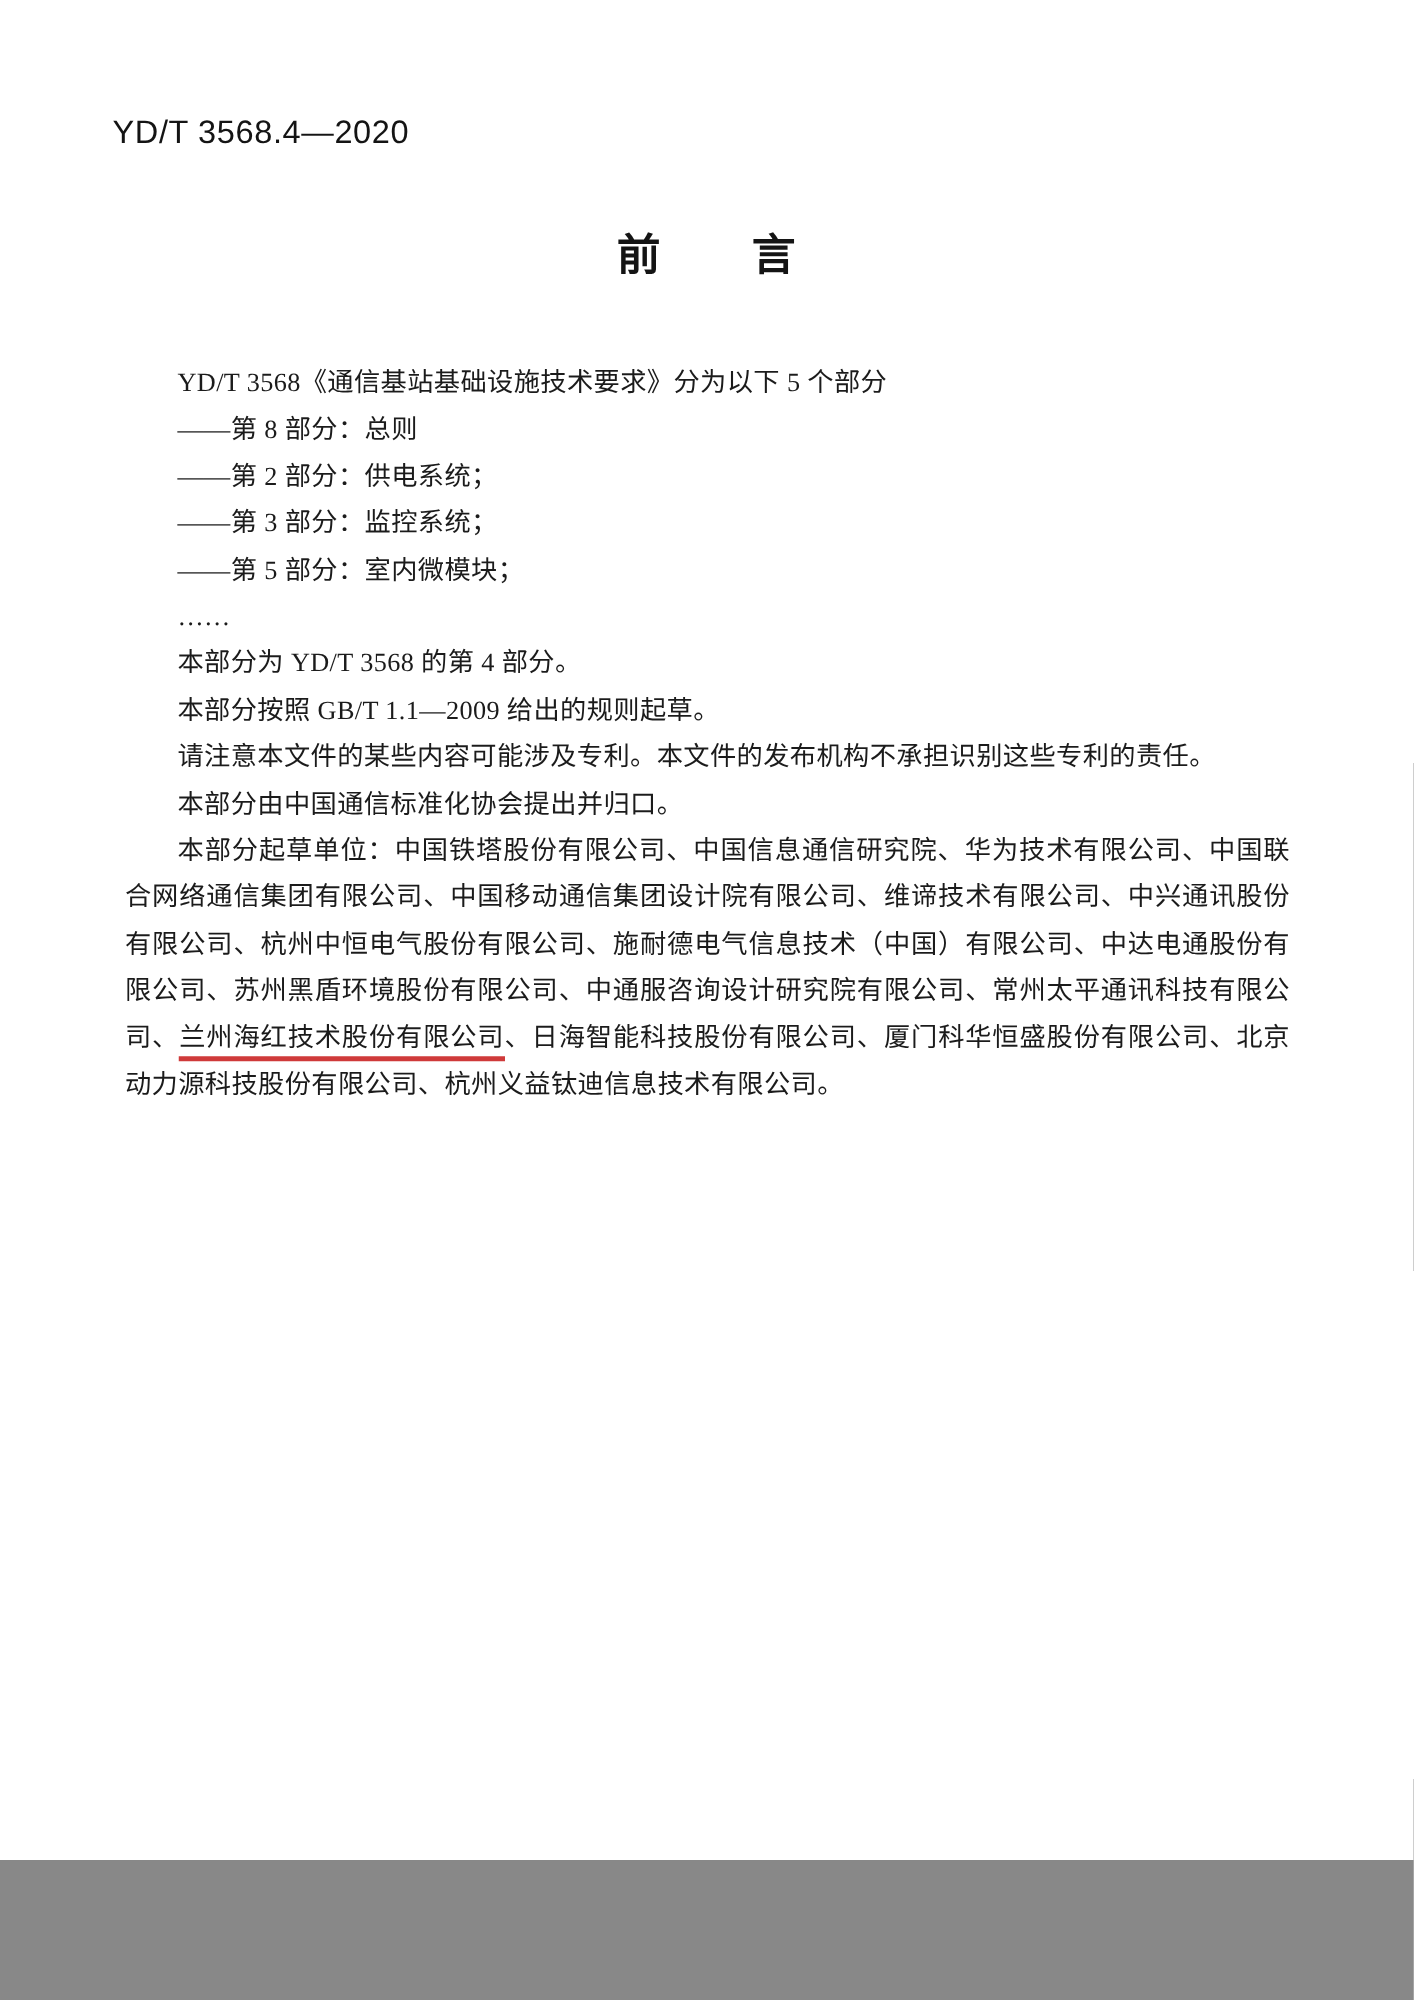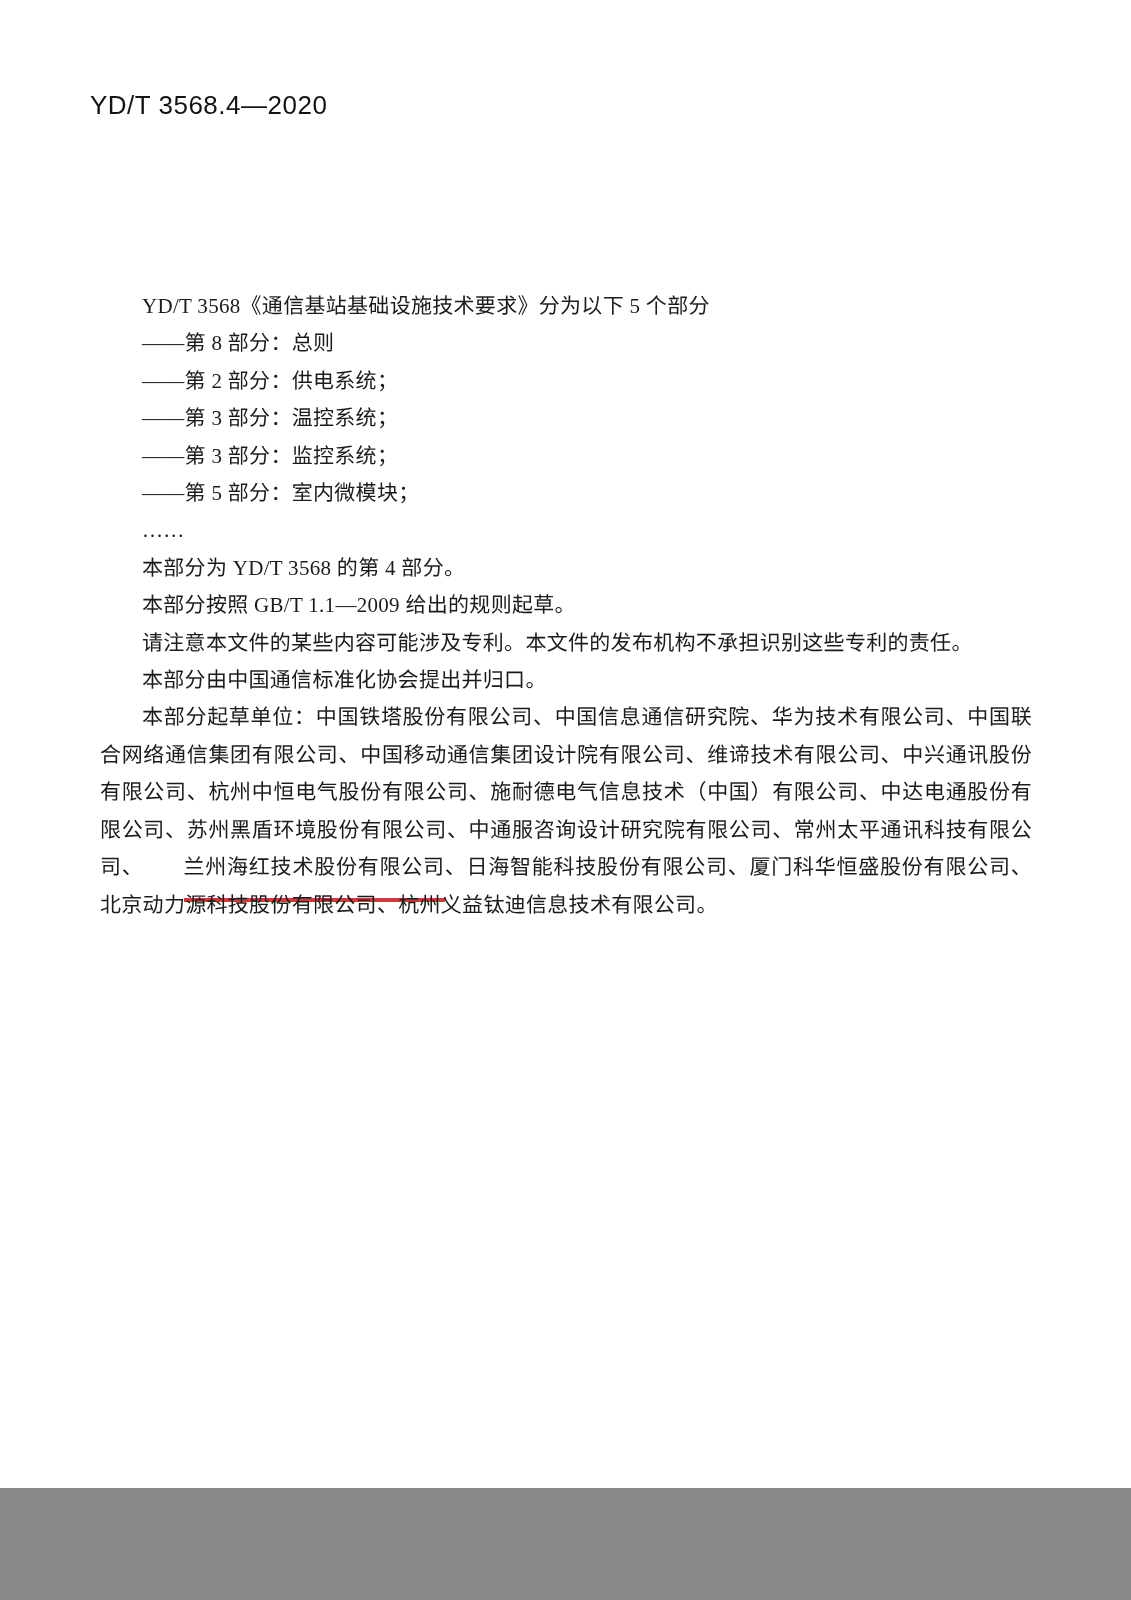--- a/index.html
+++ b/index.html
@@ -49,47 +49,46 @@
     width:932px;
     font-size:21px;
     line-height:37.4px;
     text-align:justify;
     letter-spacing:0.3px;
   }
   .content p{margin:0;padding:0;}
   .indent{text-indent:2em;}
   .red-underline{
     border-bottom:4px solid var(--underline-red);
-    padding-bottom:19px;
-    margin-left:40px;
+    padding-bottom:3px;
   }
   .page-number{
     position:absolute;
     top:1482px;
     left:129px;
     font-size:23px;
     color:#222;
     margin-top:28px;
   }
 </style>
 </head>
 <body>
 
 <div class="page">
 
   <div class="doc-header">YD/T 3568.4—2020</div>
 
+  <h1 class="doc-title">前　　言</h1>
 
   <div class="content">
 
     <p class="indent">YD/T 3568《通信基站基础设施技术要求》分为以下 5 个部分</p>
 
     <p class="indent">——第 8 部分：总则</p>
     <p class="indent">——第 2 部分：供电系统；</p>
-    <p class="indent">——第 3 部分：温控系统；</p>
     <p class="indent">——第 3 部分：监控系统；</p>
     <p class="indent">——第 5 部分：室内微模块；</p>
 
     <p class="indent">……</p>
 
     <p class="indent">本部分为 YD/T 3568 的第 4 部分。</p>
     <p class="indent">本部分按照 GB/T 1.1—2009 给出的规则起草。</p>
     <p class="indent">请注意本文件的某些内容可能涉及专利。本文件的发布机构不承担识别这些专利的责任。</p>
     <p class="indent">本部分由中国通信标准化协会提出并归口。</p>
 

